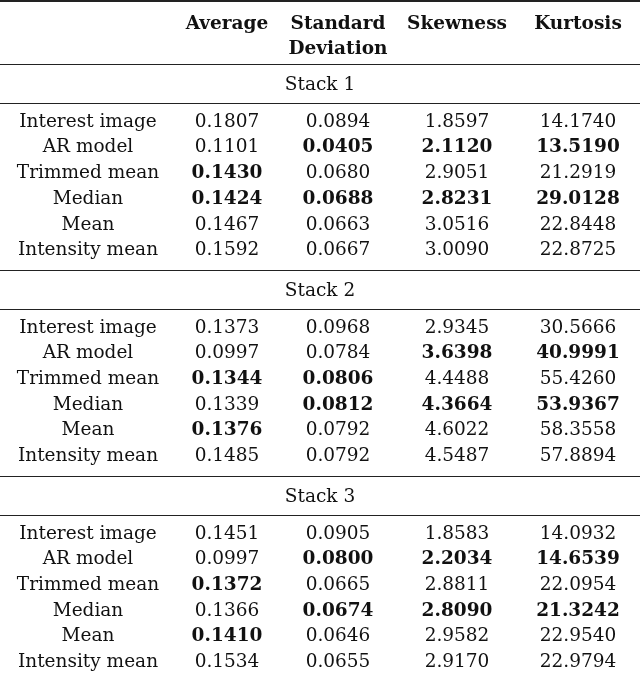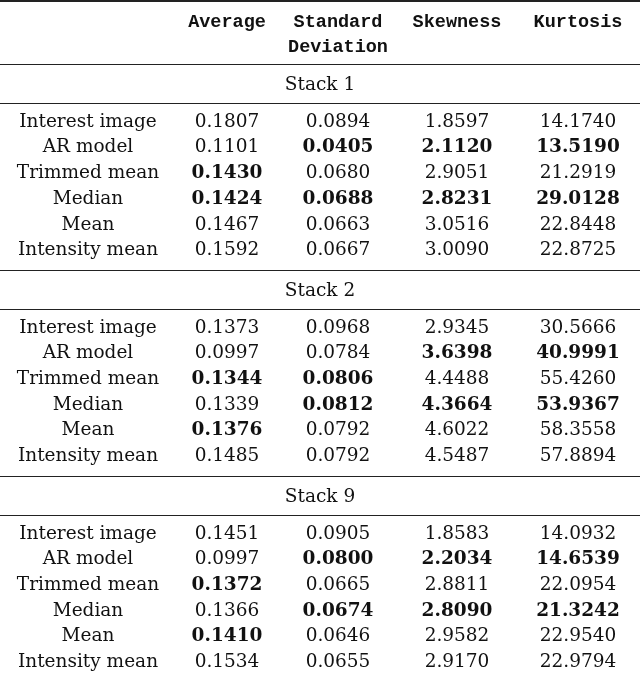--- a/index.html
+++ b/index.html
@@ -20,21 +20,20 @@
     col.c3 { width: 118px; }
     col.c4 { width: 124px; }
     thead tr.head-row th {
       font-weight: bold;
       vertical-align: top;
       padding-top: 8px;
       padding-bottom: 4px;
       line-height: 25px;
       border-top: 2px solid #222;
       border-bottom: 1.5px solid #222;
-      font-family: Liberation Mono, monospace;
     }
     th, td { text-align: center; padding: 0; }
     tr.stack-row td {
       padding: 6px 0 6px 0;
       border-bottom: 1.5px solid #222;
       text-align: center;
     }
     tr.first td { padding-top: 4px; }
     tr.last td { padding-bottom: 8px; border-bottom: 1.5px solid #222; text-align: center; }
     tr.final td { border-bottom: 2.5px solid #222; }
@@ -148,21 +147,21 @@
         <td>58.3558</td>
       </tr>
       <tr class="last">
         <td>Intensity mean</td>
         <td>0.1485</td>
         <td>0.0792</td>
         <td>4.5487</td>
         <td>57.8894</td>
       </tr>
       <tr class="stack-row">
-        <td colspan="5">Stack 9</td>
+        <td colspan="5">Stack 3</td>
       </tr>
       <tr class="first">
         <td>Interest image</td>
         <td>0.1451</td>
         <td>0.0905</td>
         <td>1.8583</td>
         <td>14.0932</td>
       </tr>
       <tr class="">
         <td>AR model</td>

